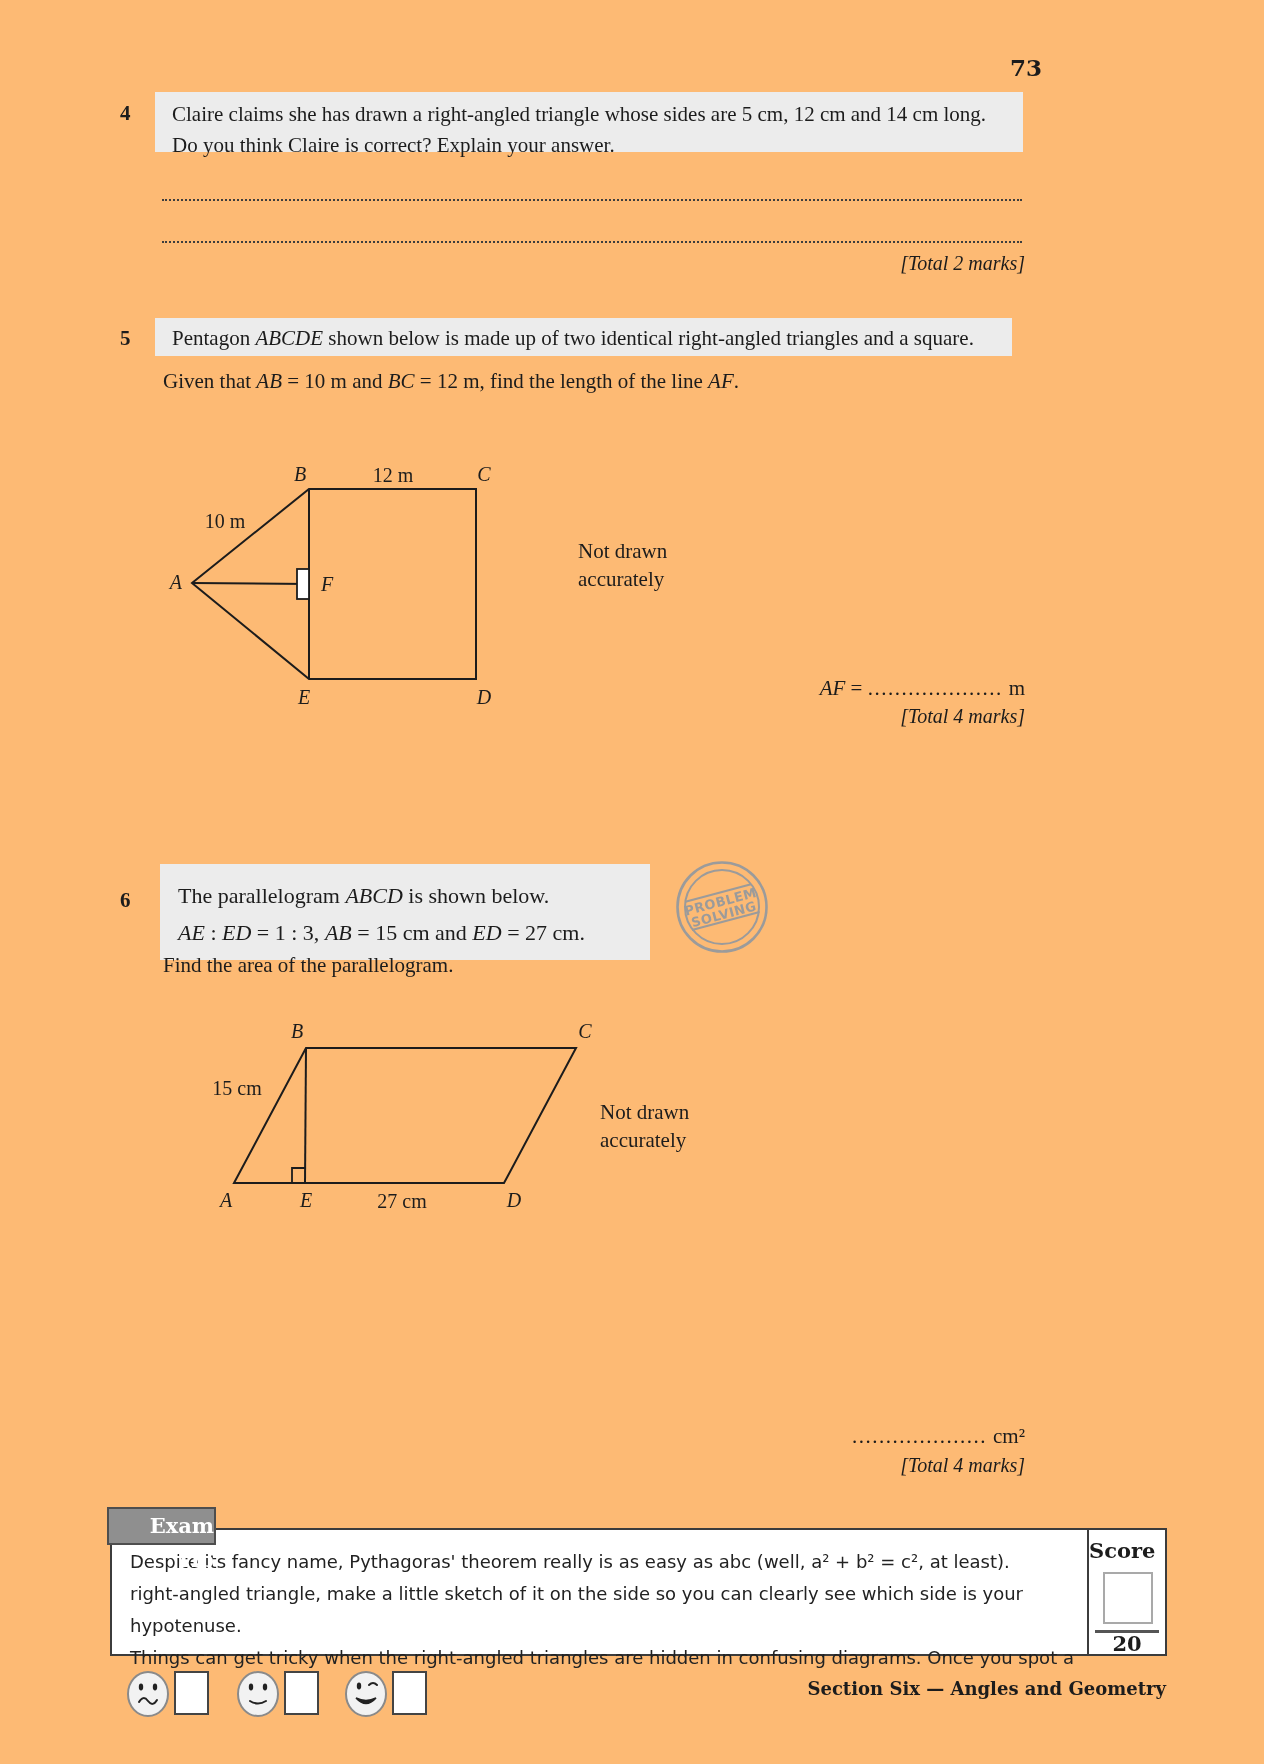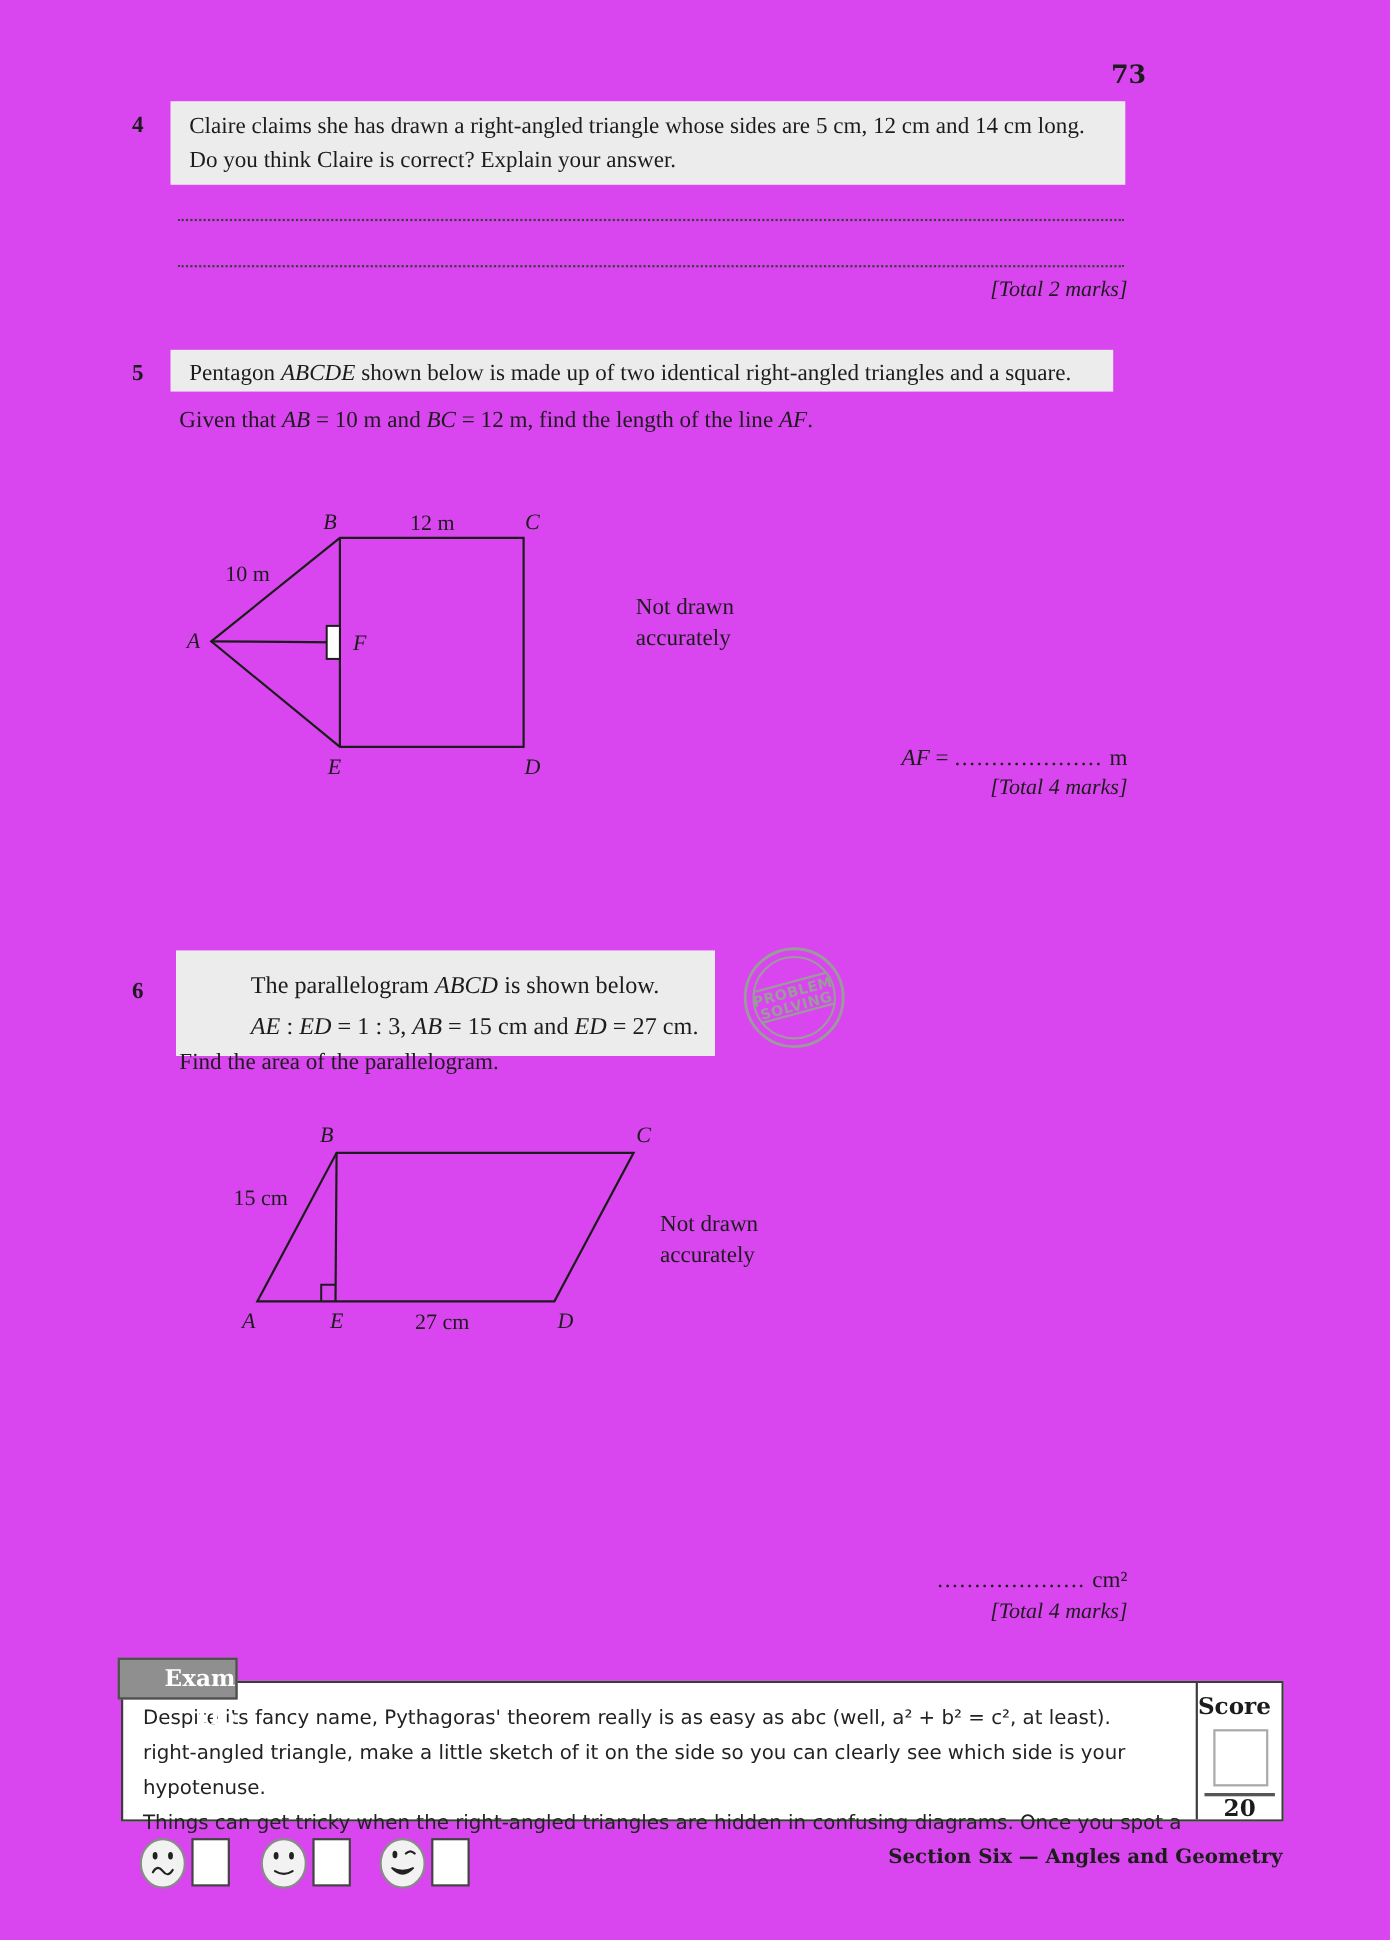--- a/index.html
+++ b/index.html
@@ -1,16 +1,16 @@
 <!DOCTYPE html>
 <html style="--highlight: #ececec; --ink: #1c1c1c; --stamp: #9b9b9b; --tip-label-bg: #8f8f8f; --tip-border: #3c3c3c;"><head>
 <meta charset="utf-8">
 <style>
   html,body{margin:0;padding:0;background:#fff;}
-  .page{position:relative;width:1264px;height:1764px;background:#d946ef;
+  .page{position:relative;width:1264px;height:1764px;background:#fdba74;
         font-family:"Liberation Serif",serif;color:var(--ink,#1c1c1c);overflow:hidden;}
   .abs{position:absolute;}
   .slab{font-family:"DejaVu Serif",serif;font-weight:bold;}
   .it{font-style:italic;}
   .qnum{font-size:21px;font-weight:bold;}
   .qbox{background:var(--highlight,#ececec);}
   .qtext{font-size:21px;line-height:31px;}
   .dotline{border-bottom:2.5px dotted #3d3d3d;height:14px;}
   .tmarks{font-style:italic;font-size:20px;text-align:right;width:325px;left:700px;}
   .ansline{font-size:21px;text-align:right;width:325px;left:700px;}
@@ -31,21 +31,21 @@
   .footer-title{font-size:18px;text-align:right;}
 </style>
 </head>
 <body>
 
 <div class="page">
 
   <div class="abs slab" style="left:974px;top:54px;width:68px;text-align:right;font-size:23px;">73</div>
 
   <div class="abs qnum" style="left:120px;top:101px;">4</div>
-  <div class="abs qbox" style="left:155px;top:92px;width:868px;height:76px;font-family:Liberation Serif, serif;">
+  <div class="abs qbox" style="left:155px;top:92px;width:868px;height:60px;font-family:Liberation Serif, serif;">
     <div class="qtext" style="padding:7px 0 0 17px;">
       <div>Claire claims she has drawn a right-angled triangle whose sides are 5 cm, 12 cm and 14 cm long.</div>
       <div>Do you think Claire is correct?  Explain your answer.</div>
     </div>
   </div>
   <div class="abs dotline" style="left:162px;top:185px;width:860px;"></div>
   <div class="abs dotline" style="left:162px;top:227px;width:860px;"></div>
   <div class="abs tmarks" style="top:252px;">[Total 2 marks]</div>
 
   <div class="abs qnum" style="left:120px;top:326px;">5</div>
@@ -77,21 +77,21 @@
     <div>accurately</div>
   </div>
 
   <div class="abs ansline" style="top:676px;">
     <span class="it">AF</span><span> = </span><span class="dots">....................</span><span class="unit">m</span>
   </div>
   <div class="abs tmarks" style="top:705px;">[Total 4 marks]</div>
 
   <div class="abs qnum" style="left:120px;top:888px;">6</div>
   <div class="abs qbox" style="left:160px;top:864px;width:490px;height:96px;">
-    <div style="padding:13px 0 0 68px;font-size:22px;line-height:37px;">
+    <div style="padding:13px 0 0 18px;font-size:22px;line-height:37px;">
       <div>
         <span>The parallelogram </span><span class="it">ABCD</span><span> is shown below.</span>
       </div>
       <div>
         <span class="it">AE</span><span> : </span><span class="it">ED</span><span> = 1 : 3, </span><span class="it">AB</span><span> = 15 cm and </span><span class="it">ED</span><span> = 27 cm.</span>
       </div>
     </div>
   </div>
 
   <svg class="abs" style="left:674px;top:859px;" width="96" height="96" viewBox="0 0 96 96">

